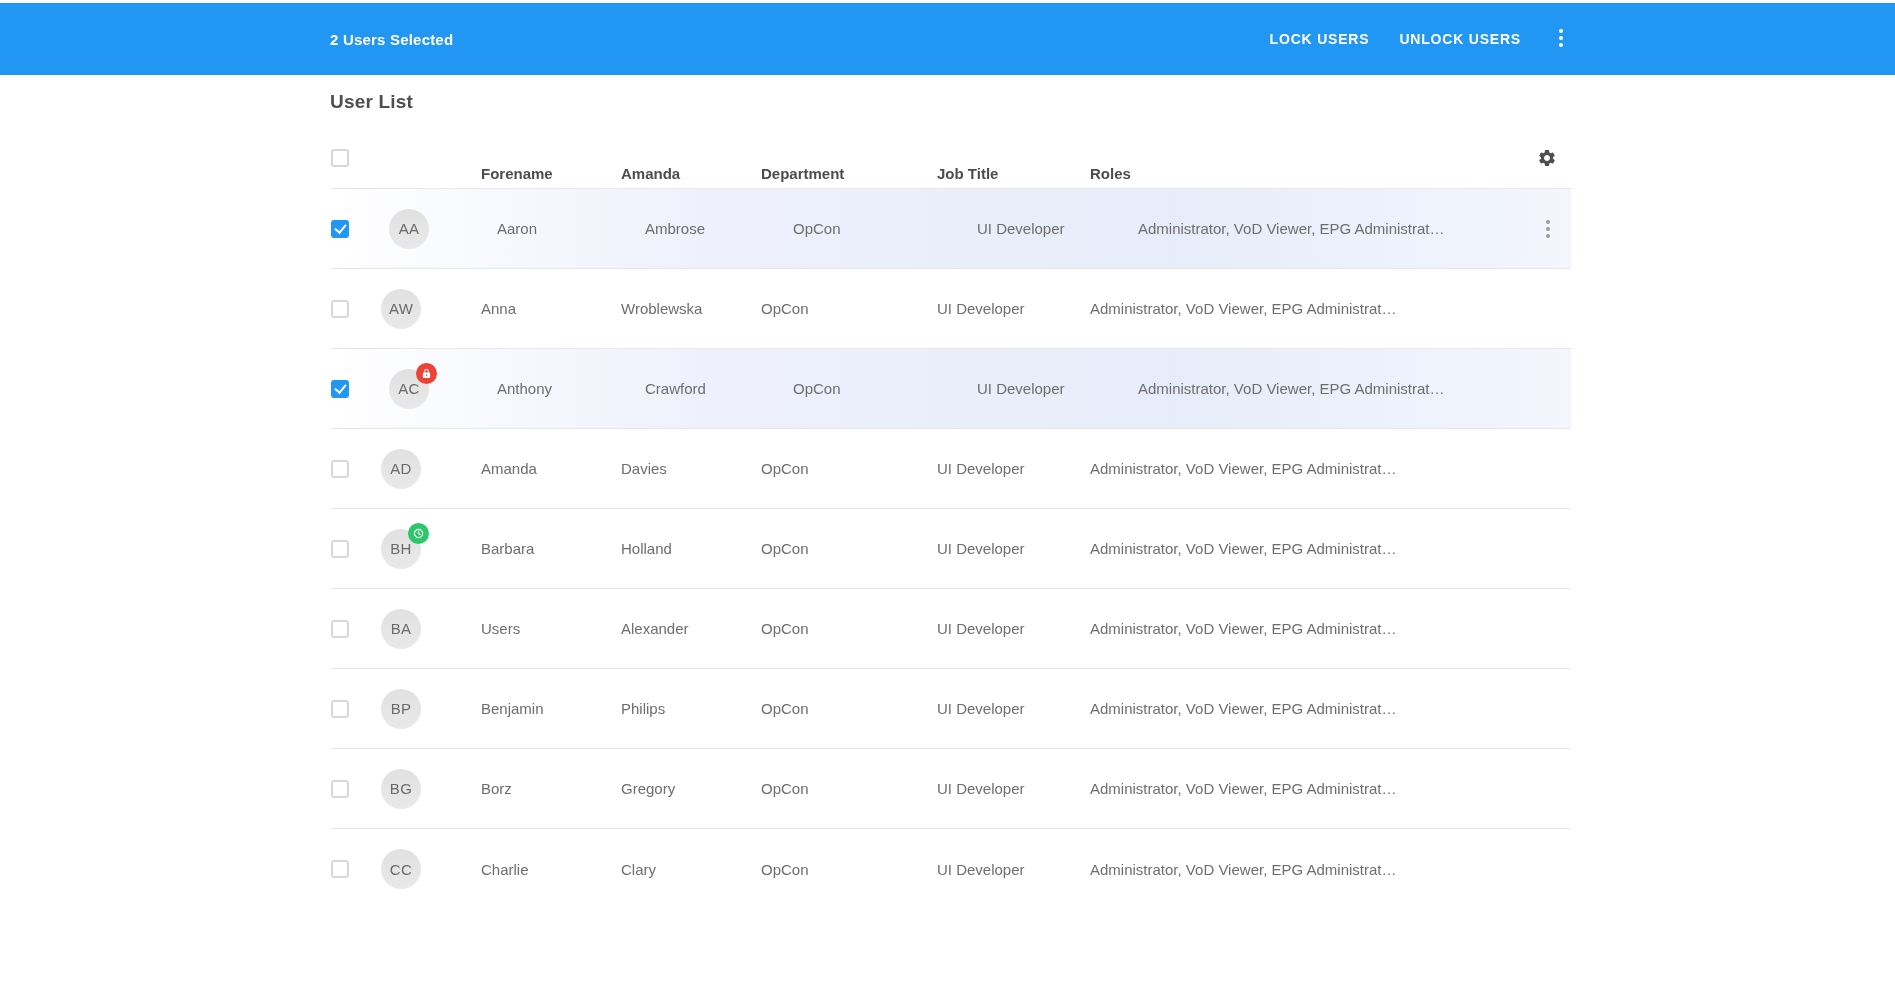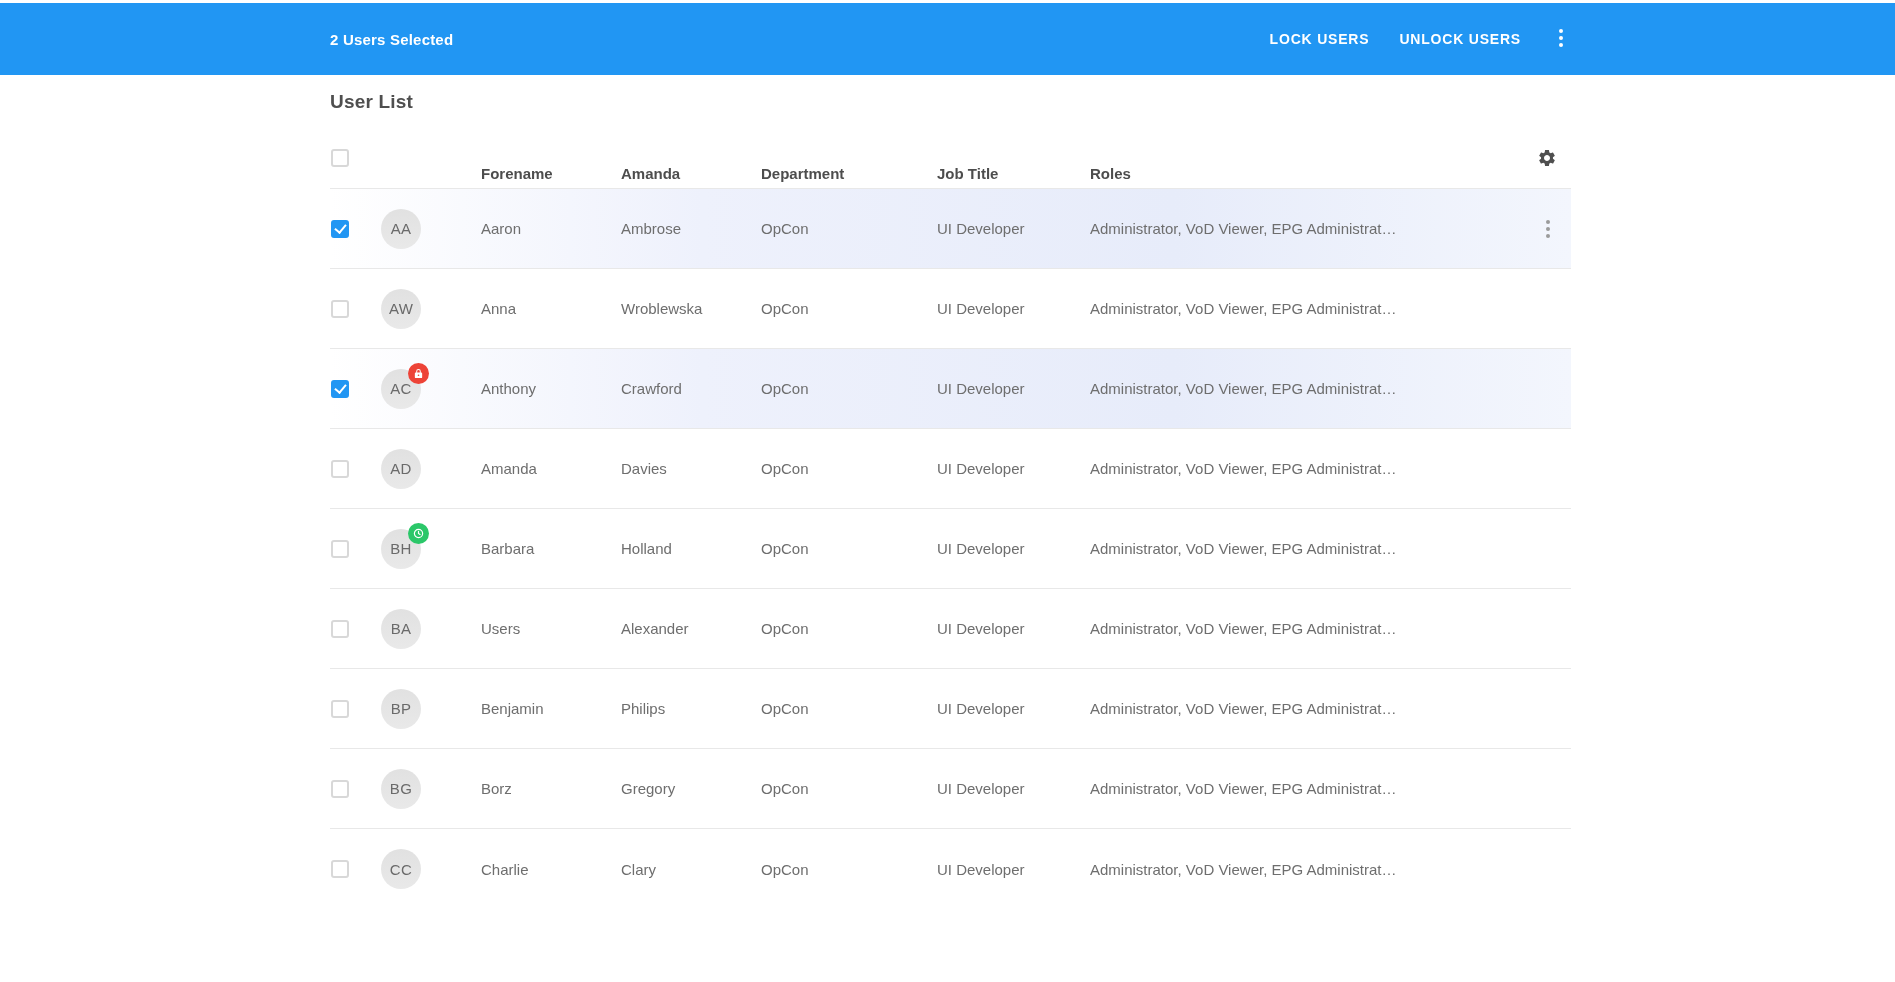--- a/index.html
+++ b/index.html
@@ -59,20 +59,21 @@
   .trow {
     display: grid;
     grid-template-columns: 48px 103px 140px 140px 176px 153px 1fr 48px;
     align-items: center;
     height: 80px;
     border-bottom: 1px solid #e8e8e8;
   }
   .thead { margin-top: 14px; height: 62px; }
   .trow.selected {
     background: linear-gradient(90deg, #ffffff 0%, #eef1fc 30%, #e7ecfa 68%, #f3f6fd 100%);
+    gap: 8px;
   }
   #rows .trow:last-child { border-bottom: none; }
   .cell { font-size: 15px; color: #6e6e6e; overflow: hidden; white-space: nowrap; text-overflow: ellipsis; }
   .th { font-size: 15px; font-weight: 700; color: #4d4d4d; margin-top: 32px; }
   .cb-cell { display: flex; padding-left: 1px; }
   .actions-cell { display: flex; justify-content: center; }
 
   .checkbox {
     width: 18px; height: 18px; flex: 0 0 18px;
     border: 2px solid #d8d8d8; border-radius: 3px; background: #fff;

